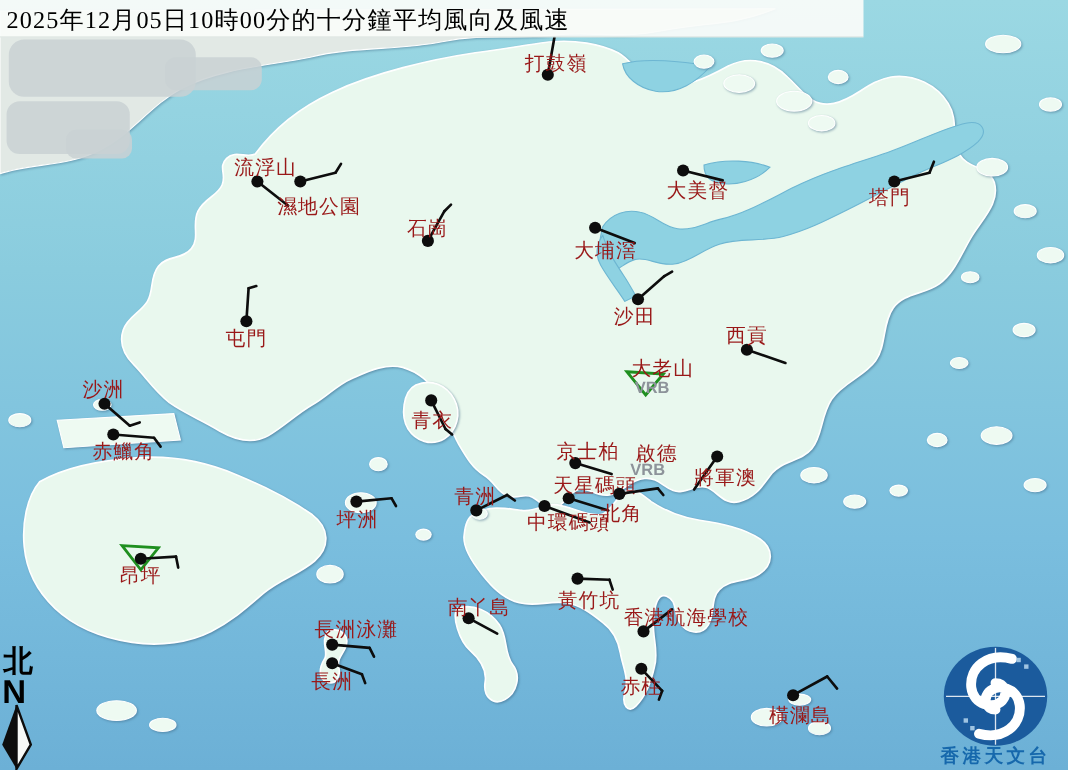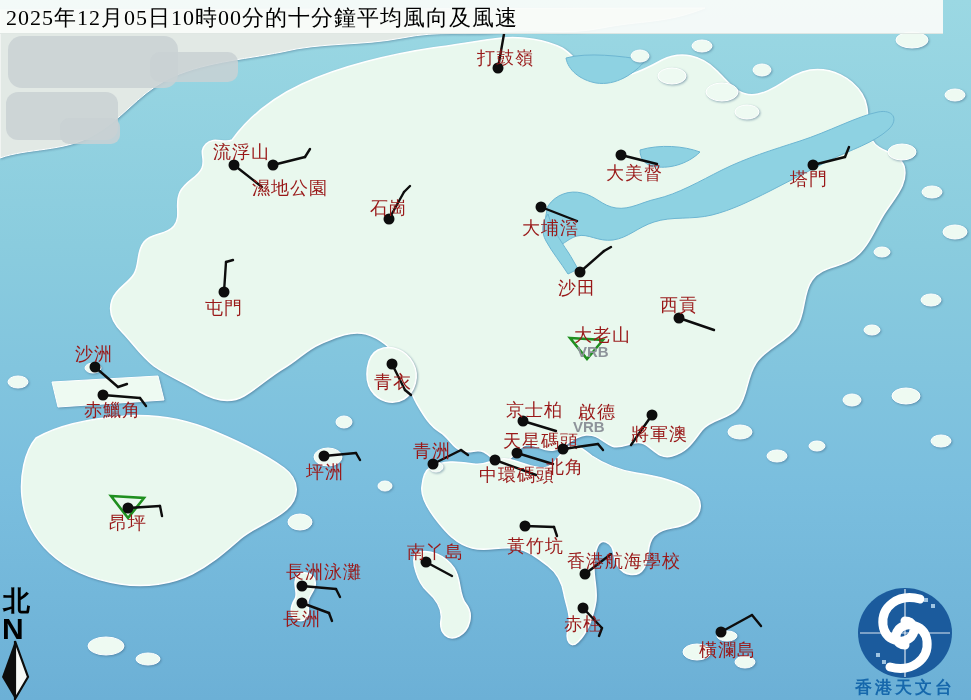--- a/index.html
+++ b/index.html
@@ -4,21 +4,21 @@
 <style>
   html,body{margin:0;padding:0;}
   .screen{position:relative;width:971px;height:700px;overflow:hidden;background:#fff;
           font-family:"Liberation Serif",serif;}
   svg{position:absolute;left:0;top:0;}
   .land{fill:#e9f8ee;stroke:#ffffff;stroke-width:1.5;filter:drop-shadow(1px 1px 1px rgba(60,100,130,.55));}
   .islet{fill:#eefaf2;stroke:#ffffff;stroke-width:1;filter:drop-shadow(1px 1px 1px rgba(60,100,130,.5));}
   .inner-water{fill:#8ed2e2;stroke:#6db6d2;stroke-width:1;}
   .urban{fill:#c9d1d4;opacity:.85;}
   .shenzhen{fill:#e2e9e5;stroke:#ffffff;stroke-width:1;filter:drop-shadow(1px 1px 1px rgba(60,100,130,.45));}
-  .titlebar{position:absolute;left:0;top:0;width:943px;height:33px;
+  .titlebar{position:absolute;left:0;top:0;width:785px;height:33px;
             background:rgba(250,252,250,.93);border-bottom:1px solid rgba(180,195,190,.35);}
   .title{position:absolute;left:6px;top:3px;font-size:22px;letter-spacing:1px;color:#000;white-space:nowrap;}
   .station-label{fill:#991818;font-size:18px;letter-spacing:1px;font-family:"Liberation Serif",serif;}
   .vrb-text{fill:#8d939a;font-size:15px;font-weight:bold;font-family:"Liberation Sans",sans-serif;}
   .vrb-tri{fill:none;stroke:#1f8f1f;stroke-width:2.6;stroke-linejoin:miter;}
   .barb{stroke:#0d0d0d;stroke-width:2.4;stroke-linecap:round;}
   .dot{fill:#0d0d0d;}
   .compass-cjk{font-size:27px;font-weight:bold;fill:#000;font-family:"Liberation Serif",serif;}
   .compass-n{font-size:30px;font-weight:bold;fill:#000;font-family:"Liberation Sans",sans-serif;}
   .logo-cjk{fill:#1668ac;font-size:17px;font-weight:bold;letter-spacing:3px;font-family:"Liberation Serif",serif;}

